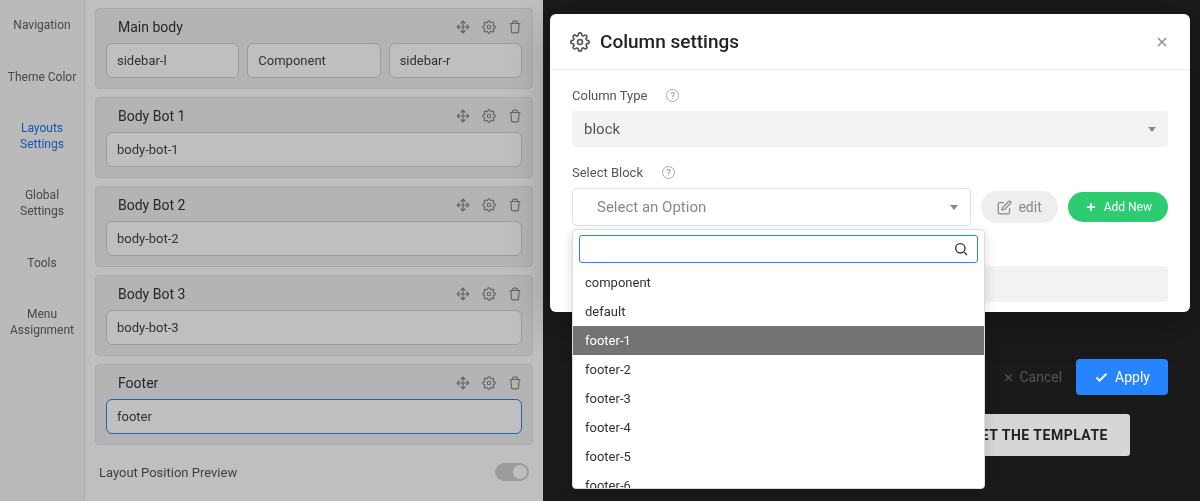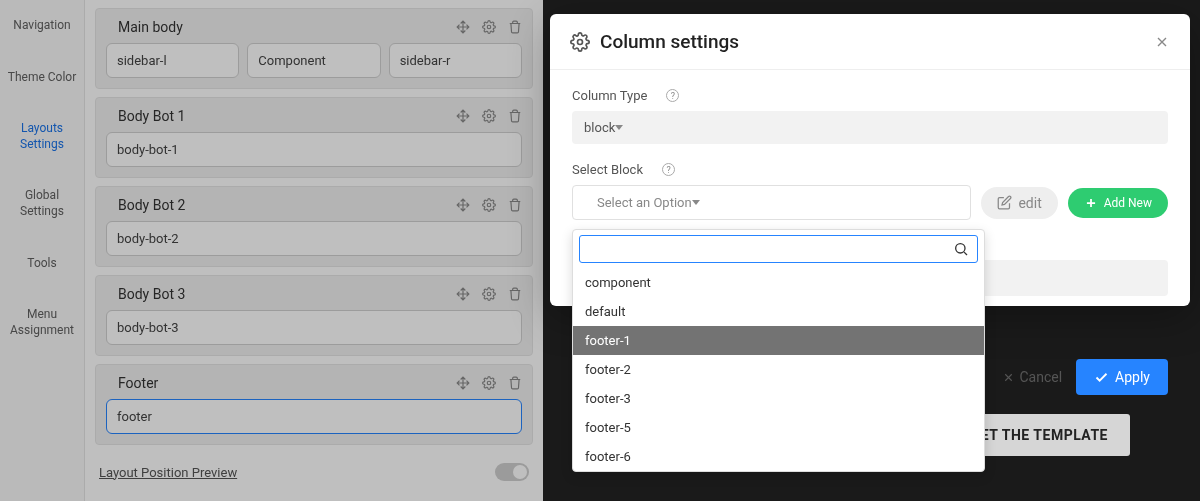--- a/index.html
+++ b/index.html
@@ -14,41 +14,41 @@
     .mainpanel { position: absolute; left: 85px; top: 0; width: 458px; height: 501px; background: #fff; padding: 8px 10px; overflow: hidden; }
     .section { background: #f1f1f1; border: 1px solid #e5e5e5; border-radius: 4px; margin-bottom: 8px; padding: 10px 10px; }
     .section-header { display: flex; align-items: center; justify-content: space-between; margin-bottom: 8px; }
     .section-title { font-size: 14px; color: #333; margin-left: 12px; }
     .section-icons { display: flex; gap: 12px; color: #888; }
     .section-icons svg { width: 14px; height: 14px; }
     .row-items { display: flex; gap: 8px; }
     .chip { flex: 1; background: #fff; border: 1px solid #d0d0d0; border-radius: 6px; padding: 9px 10px; font-size: 13px; color: #444; }
     .chip.full { flex: none; width: 100%; }
     .chip.selected { border: 1px solid #2684ff; background: #fff; }
-    .preview-row { display: flex; align-items: center; justify-content: space-between; padding: 10px 4px; font-size: 13px; color: #555; text-decoration: underline; }
+    .preview-row { display: flex; align-items: center; justify-content: space-between; padding: 10px 4px; font-size: 13px; color: #555; }
     .toggle { width: 34px; height: 18px; background: #cfcfcf; border-radius: 10px; position: relative; }
     .toggle::after { content: ""; position: absolute; width: 14px; height: 14px; background: #fff; border-radius: 50%; top: 2px; right: 2px; }
     
     
     .darkbg { position: absolute; left: 543px; top: 0; right: 0; height: 501px; background: #1a1a1a; }
     .getbtn { position: absolute; right: 70px; top: 414px; background: #d6d6d6; color: #222; font-weight: 700; font-size: 14px; letter-spacing: 0.5px; padding: 13px 22px; border-radius: 3px; }
     
     
     .dim { position: absolute; left: 0; top: 0; width: 543px; height: 501px; background: rgba(0,0,0,0.25); pointer-events: none; }
     
     
     .modal { position: absolute; left: 550px; top: 14px; width: 640px; background: #fff; border-radius: 6px; box-shadow: 0 10px 40px rgba(0,0,0,0.3); }
     .modal-header { display: flex; align-items: center; justify-content: space-between; padding: 16px 20px; border-bottom: 1px solid #eee; }
     .modal-title-wrap { display: flex; align-items: center; gap: 10px; }
     .modal-title { font-size: 19px; font-weight: 500; color: #222; }
     .modal-close { color: #888; cursor: pointer; }
     .modal-body { padding: 18px 22px 10px 22px; }
     .field-label { font-size: 13px; color: #555; margin-bottom: 8px; display: flex; align-items: center; gap: 19px; }
     .help-circle { width: 13px; height: 13px; border: 1px solid #aaa; border-radius: 50%; display: inline-flex; align-items: center; justify-content: center; font-size: 9px; color: #888; }
-    .select { background: #f2f2f2; border-radius: 4px; padding: 9px 12px; font-size: 13px; color: #555; display: flex; align-items: center; cursor: pointer; }
+    .select { background: #f2f2f2; border-radius: 4px; padding: 9px 12px; font-size: 15px; color: #555; display: flex; align-items: center; justify-content: space-between; cursor: pointer; }
     .select .caret { border-left: 4px solid transparent; border-right: 4px solid transparent; border-top: 5px solid #888; }
     .selectblock-row { display: flex; align-items: center; gap: 10px; }
     .selectblock-row .select { flex: 1; background: #fff; border: 1px solid #e0e0e0; padding-left: 24px; }
     .editbtn { display: flex; align-items: center; gap: 6px; background: #eeeeee; color: #888; border-radius: 18px; padding: 8px 16px; font-size: 14px; cursor: pointer; }
     .addnewbtn { display: flex; align-items: center; gap: 6px; background: #2ecc71; color: #fff; border-radius: 18px; padding: 8px 16px; font-size: 12px; cursor: pointer; }
     .extra-pill { margin-top: 40px; height: 36px; background: #f2f2f2; border-radius: 4px; }
     
     
     .dropdown { position: absolute; left: 572px; top: 229px; width: 413px; background: #fff; border: 1px solid #ddd; border-radius: 4px; box-shadow: 0 4px 12px rgba(0,0,0,0.15); z-index: 100; }
     .dropdown-search { padding: 5px 6px; }
@@ -314,17 +314,18 @@
           </svg>
         </span>
     </div>
   </div>
   <div class="dropdown-list">
     <div class="dropdown-item">component</div>
     <div class="dropdown-item">default</div>
     <div class="dropdown-item highlighted">footer-1</div>
     <div class="dropdown-item">footer-2</div>
     <div class="dropdown-item">footer-3</div>
+    <div class="dropdown-item">footer-4</div>
     <div class="dropdown-item">footer-5</div>
     <div class="dropdown-item">footer-6</div>
 
   </div>
 </div>
 
 </body></html>

